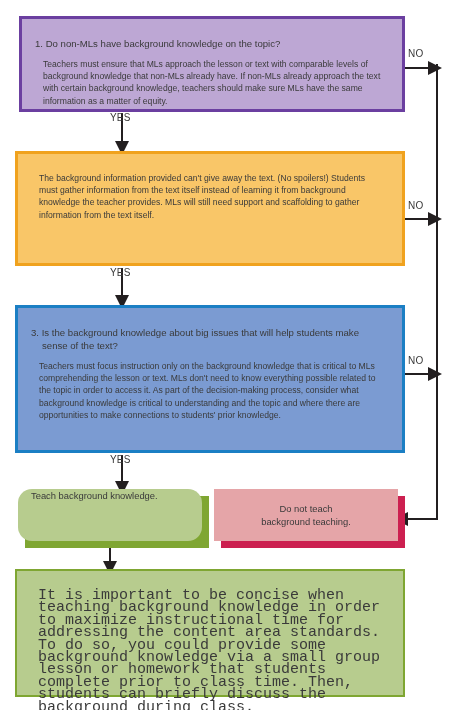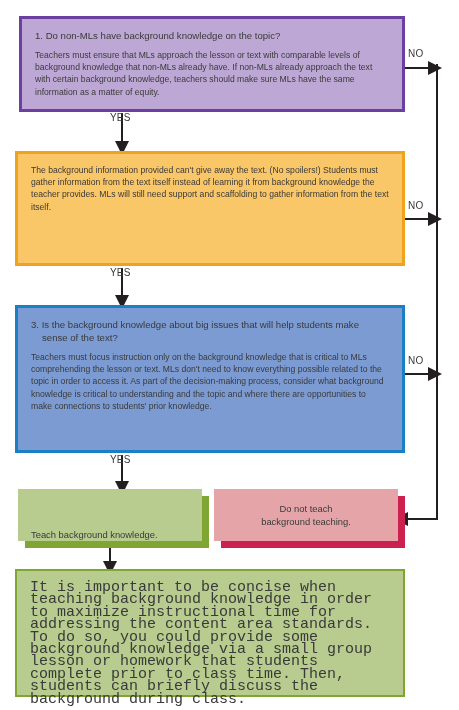--- a/index.html
+++ b/index.html
@@ -24,32 +24,32 @@
 
   
   .box {
     position: absolute;
     box-sizing: border-box;
     color: #3a3a3a;
   }
   .box .title {
     font-size: 9.6px;
     line-height: 13px;
-    margin: 0 0 7px 0;
+    margin: 8px 0 7px 0;
     font-weight: 400;
   }
   .box .title .hang {
     display: block;
     padding-left: 11px;
     text-indent: -11px;
   }
   .box .body {
     font-size: 8.6px;
     line-height: 12.2px;
-    margin: 0;
+    margin: 8px;
     font-weight: 400;
   }
 
   
   #box-q1 {
     left: 19px; top: 16px; width: 386px; height: 96px;
     background: #bda7d4;
     border: 3px solid #6b3fa0;
     padding: 10px 13px 9px 13px;
   }
@@ -73,23 +73,24 @@
     position: absolute;
   }
   #shadow-teach {
     left: 25px; top: 496px; width: 184px; height: 52px;
     background: #7fa632;
   }
   #box-teach {
     left: 18px; top: 489px; width: 184px; height: 52px;
     background: #b7cc8e;
     display: flex;
-    align-items: flex-end;
+    align-items: flex-start;
     padding: 0 13px;
     box-sizing: border-box;
+    border-radius: 14px;
   }
   #box-teach .label {
     font-size: 9.4px;
     line-height: 13px;
   }
   #shadow-donotteach {
     left: 221px; top: 496px; width: 184px; height: 52px;
     background: #cc2050;
   }
   #box-donotteach {

